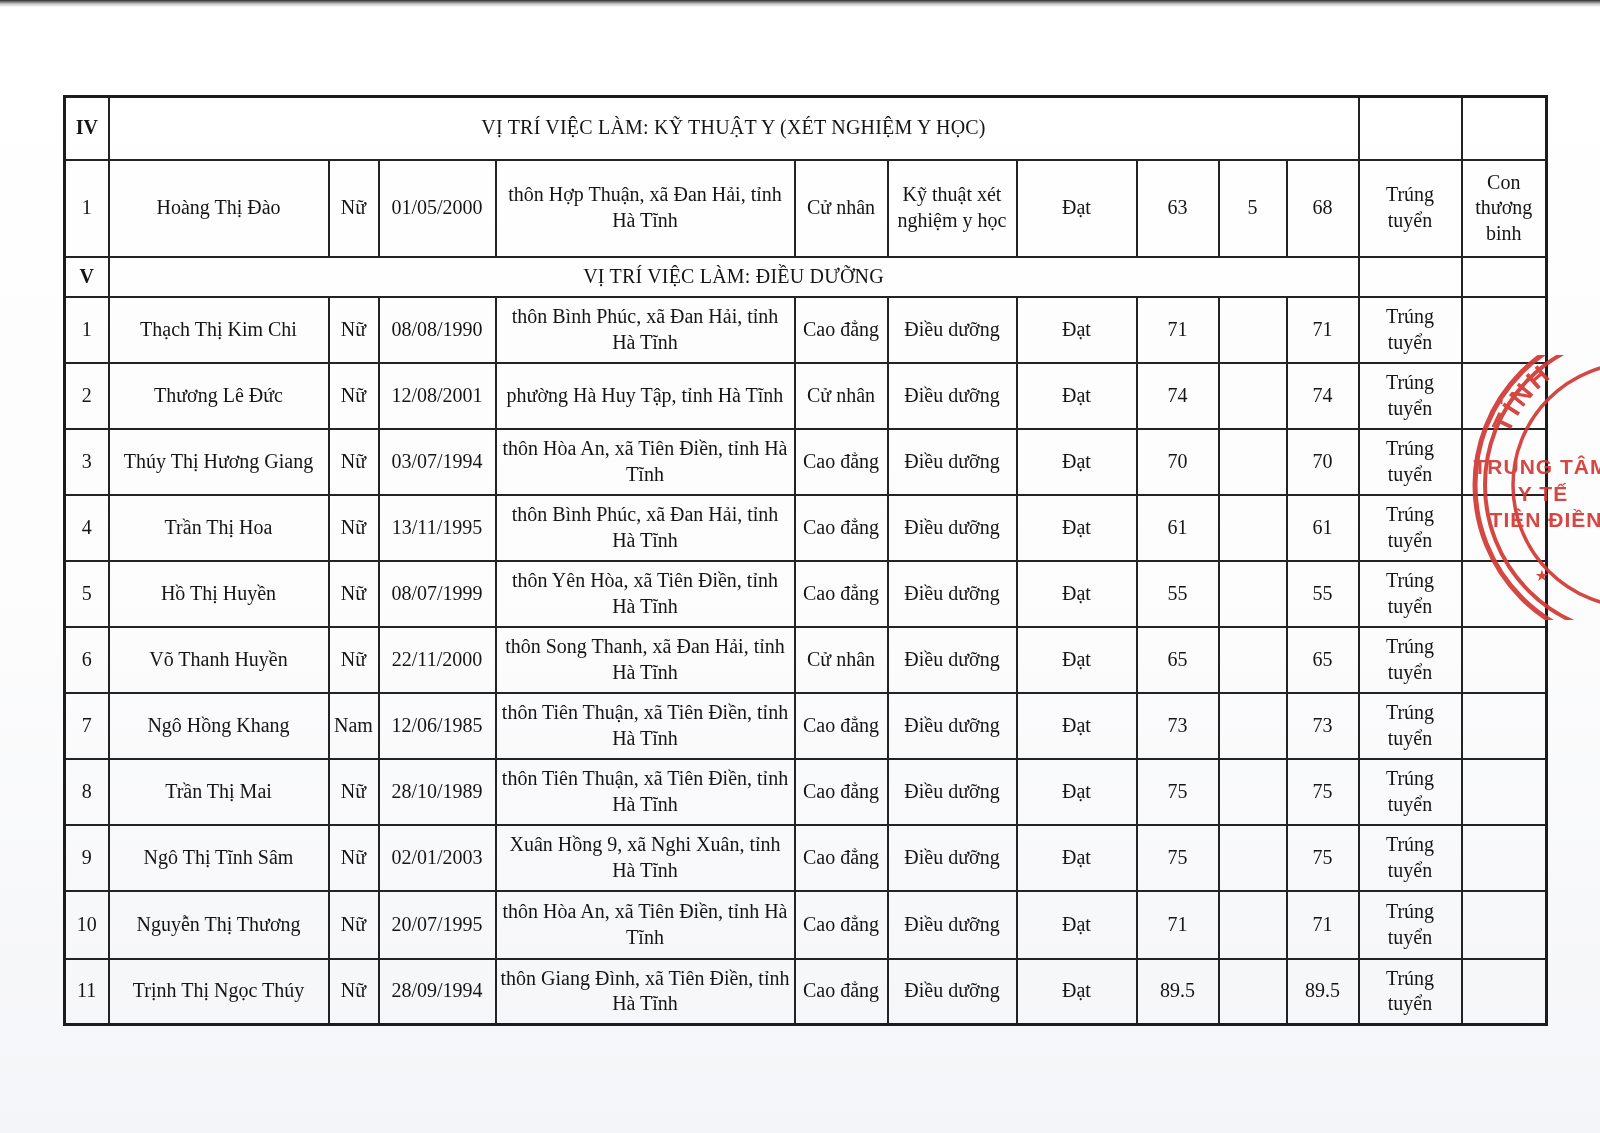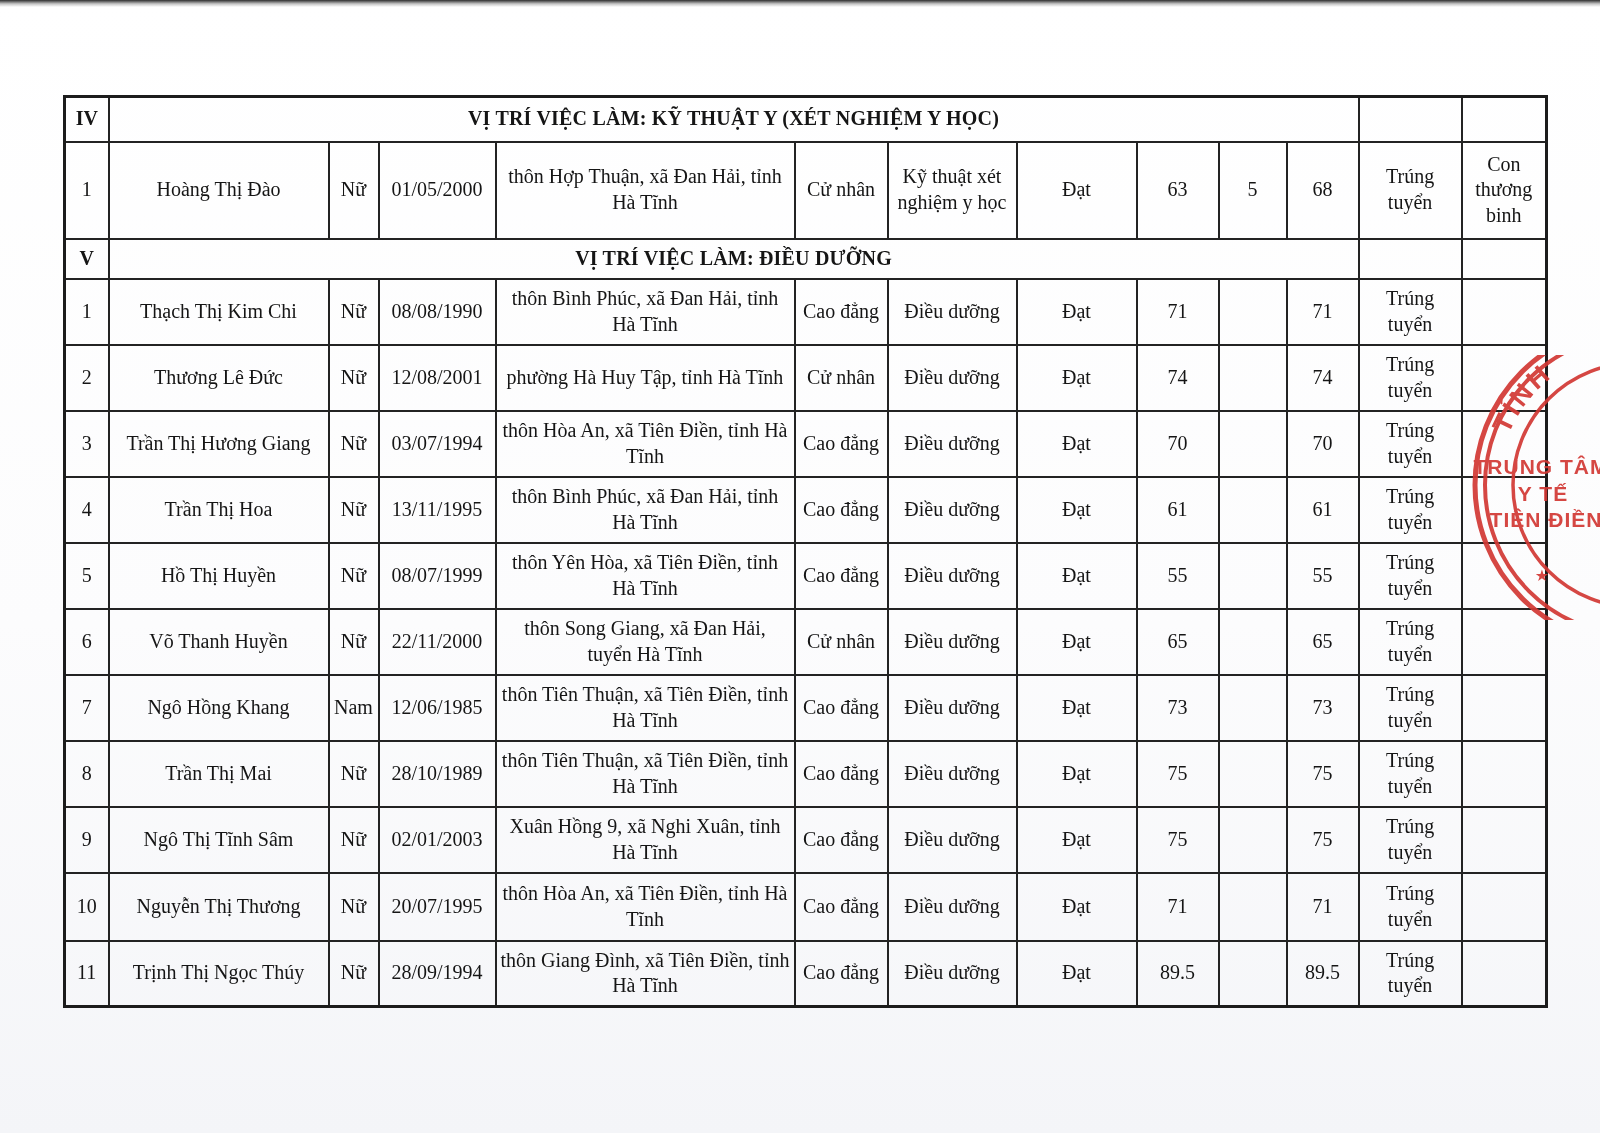--- a/index.html
+++ b/index.html
@@ -18,21 +18,21 @@
     border:3px solid #1c1c1c;
   }
   table.results td {
     border:2px solid #232323; text-align:center; vertical-align:middle;
     font-size:20px; line-height:1.28; padding:2px 3px; overflow:hidden;
   }
   .c-name  { text-align:left; padding-left:7px; }
   .c-total { font-weight:normal; }
   .c-note  { font-size:17px; line-height:1.25; }
   .sec-roman { font-weight:bold; font-size:21px; }
-  .sec-title { text-align:left; font-weight:bold; padding-left:8px; font-size:20px; letter-spacing:.2px; }
+  .sec-title { text-align:left; font-weight:normal; padding-left:8px; font-size:20px; letter-spacing:.2px; }
   .stamp {
     position:absolute; left:1413px; top:355px; width:187px; height:265px;
     overflow:hidden; opacity:.92; pointer-events:none;
   }
   .stamp svg { display:block; }
 </style>
 </head>
 <body>
 
 <div class="page">
@@ -48,21 +48,21 @@
         <col style="width:93px">
       <col style="width:129px">
         <col style="width:120px">
         <col style="width:82px">
       <col style="width:68px">
         <col style="width:72px">
         <col style="width:103px">
       <col style="width:85px">
     </colgroup>
     <tbody>
-        <tr style="height: 45px;">
+        <tr style="height: 63px;">
           <td class="sec-roman">IV</td>
           <td class="sec-title" colspan="10">VỊ TRÍ VIỆC LÀM: KỸ THUẬT Y (XÉT NGHIỆM Y HỌC)</td>
           <td></td>
           <td></td>
         </tr>
         <tr style="height: 97px;">
           <td>1</td>
           <td class="c-name">Hoàng Thị Đào</td>
           <td>Nữ</td>
           <td>01/05/2000</td>
@@ -107,21 +107,21 @@
           <td>Điều dưỡng</td>
           <td>Đạt</td>
           <td>74</td>
           <td></td>
           <td class="c-total">74</td>
           <td>Trúng tuyển</td>
           <td class="c-note"></td>
         </tr>
         <tr style="height: 66px;">
           <td>3</td>
-          <td class="c-name">Trần Thị Hương Giang</td>
+          <td class="c-name">Thúy Thị Hương Giang</td>
           <td>Nữ</td>
           <td>03/07/1994</td>
           <td>thôn Hòa An, xã Tiên Điền, tỉnh Hà Tĩnh</td>
           <td>Cao đẳng</td>
           <td>Điều dưỡng</td>
           <td>Đạt</td>
           <td>70</td>
           <td></td>
           <td class="c-total">70</td>
           <td>Trúng tuyển</td>
@@ -155,21 +155,21 @@
           <td></td>
           <td class="c-total">55</td>
           <td>Trúng tuyển</td>
           <td class="c-note"></td>
         </tr>
         <tr style="height: 66px;">
           <td>6</td>
           <td class="c-name">Võ Thanh Huyền</td>
           <td>Nữ</td>
           <td>22/11/2000</td>
-          <td>thôn Song Giang, xã Đan Hải, tuyển Hà Tĩnh</td>
+          <td>thôn Song Thanh, xã Đan Hải, tỉnh Hà Tĩnh</td>
           <td>Cử nhân</td>
           <td>Điều dưỡng</td>
           <td>Đạt</td>
           <td>65</td>
           <td></td>
           <td class="c-total">65</td>
           <td>Trúng tuyển</td>
           <td class="c-note"></td>
         </tr>
         <tr style="height: 66px;">

